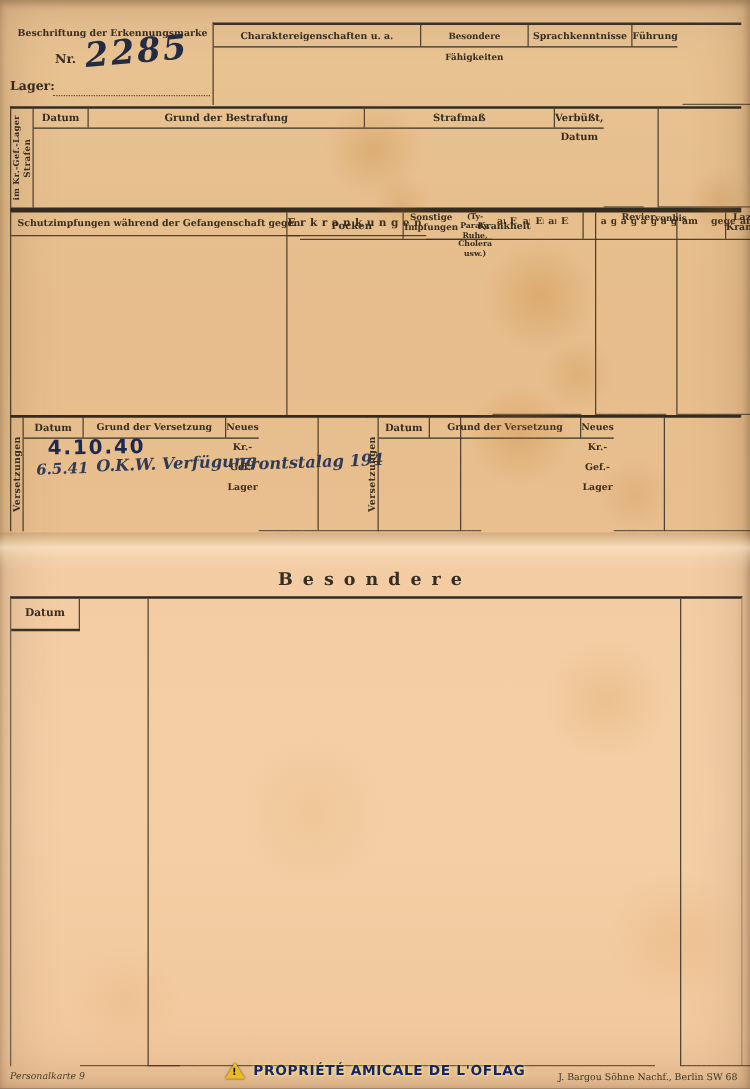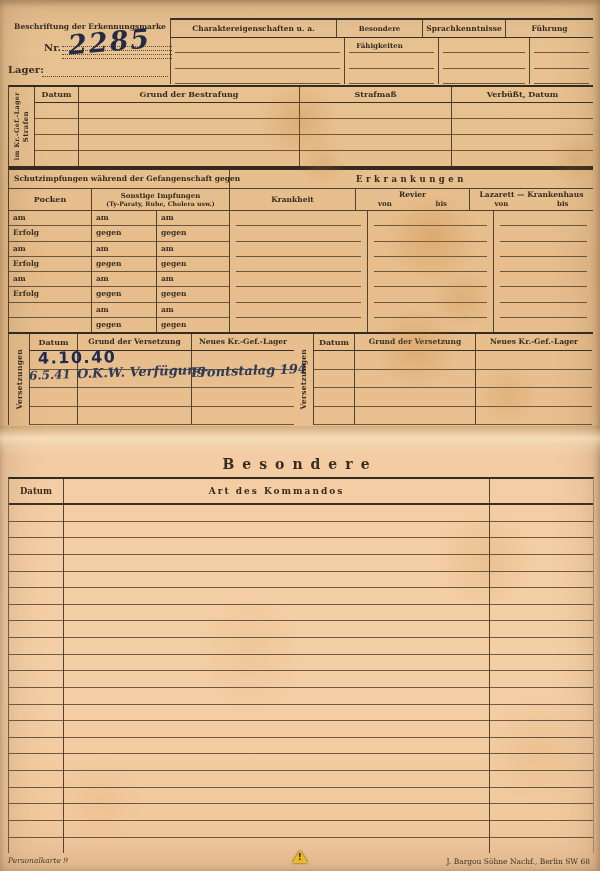--- a/index.html
+++ b/index.html
@@ -24,21 +24,21 @@
   .fold{position:absolute;left:0;top:426px;width:600px;height:30px;pointer-events:none;
     background:linear-gradient(180deg, rgba(110,72,34,.16) 0%, rgba(255,242,214,.55) 40%, rgba(255,242,214,.25) 65%, rgba(243,203,162,0) 100%);}
   .abs{position:absolute;}
   .fx{font-family:"DejaVu Serif",serif;font-weight:700;color:#362c1f;}
   .ctr{text-align:center;}
   .hdr{font-size:8px;line-height:1.15;}
   .wline{flex:1;border-bottom:1px solid rgba(64,52,38,.75);font-size:7.5px;font-weight:700;padding-left:4px;color:#3a3023;line-height:1.9;overflow:hidden;}
   .wline.noline{border-bottom:none;}
   .dotline{border-bottom:1px dotted rgba(64,52,38,.85);}
   .vlabel{writing-mode:vertical-rl;transform:rotate(180deg);text-align:center;font-size:7px;font-weight:700;letter-spacing:.3px;}
-  .col{display:flex;flex-direction:column;}
+  .col{display:flex;flex-direction:row;}
   .row{display:flex;flex-direction:row;}
   .hand{font-family:"DejaVu Serif",serif;font-style:italic;color:#2e3a56;}
   .stamp{font-family:"DejaVu Sans",sans-serif;font-weight:700;color:#1d2a50;}
   .wm-tri{position:relative;width:0;height:0;border-left:8px solid transparent;border-right:8px solid transparent;border-bottom:13px solid #edba1f;filter:drop-shadow(0 0 1px rgba(40,30,10,.8));}
   .wm-tri span{position:absolute;left:-2px;top:3px;font-size:8px;font-weight:700;color:#1a1408;font-family:"DejaVu Sans",sans-serif;}
 </style>
 </head>
 <body>
 
 <div class="paper">
@@ -297,21 +297,20 @@
     </div>
   </div>
 
   <div class="fold"></div>
   <div class="stains"></div>
 
   <div class="abs fx ctr" style="left:0;top:456px;width:600px;font-size:14px;letter-spacing:8px;">Besondere</div>
   <div class="abs col" style="left:8px;top:477px;width:584px;height:374px;border-top:2.5px solid #332b20;border-left:1px solid rgba(64,52,38,.7);border-right:1px solid rgba(64,52,38,.35);">
     <div class="row" style="height:24px;border-bottom:2px solid #3a3126;">
       <div class="fx ctr" style="width:54px;line-height:24px;border-right:1px solid rgba(64,52,38,.9);font-size:8.5px;">Datum</div>
-      <div class="fx ctr" style="width:425px;line-height:24px;border-right:1px solid rgba(64,52,38,.9);font-size:9px;letter-spacing:2px;">Art des Kommandos</div>
     </div>
     <div class="row" style="flex:1;">
       <div class="col" style="width:54px;border-right:1px solid rgba(64,52,38,.9);">
           <div class="wline"></div>
           <div class="wline"></div>
           <div class="wline"></div>
           <div class="wline"></div>
           <div class="wline"></div>
           <div class="wline"></div>
           <div class="wline"></div>
@@ -377,16 +376,17 @@
           <div class="wline noline"></div>
         </div>
     </div>
   </div>
 
   <div class="abs fx" style="left:8px;top:856px;font-size:7.5px;font-weight:400;font-style:italic;color:#4a3c2a;">Personalkarte 9</div>
   <div class="abs row" style="left:0;top:850px;width:600px;justify-content:center;align-items:center;gap:7px;pointer-events:none;">
     <span class="wm-tri">
         <span>!</span>
       </span>
+    <span style="font-family:'DejaVu Sans',sans-serif;font-weight:700;font-size:11px;color:#17246d;letter-spacing:.5px;text-shadow:0 0 2px #f6e487,0 0 4px rgba(246,228,135,.9),1px 1px 0 rgba(240,214,110,.8);">PROPRIÉTÉ AMICALE DE L'OFLAG</span>
   </div>
   <div class="abs fx" style="right:10px;top:857px;font-size:7.5px;font-weight:400;color:#3f3324;">J. Bargou Söhne Nachf., Berlin SW 68</div>
 
 </div>
 
 </body></html>

